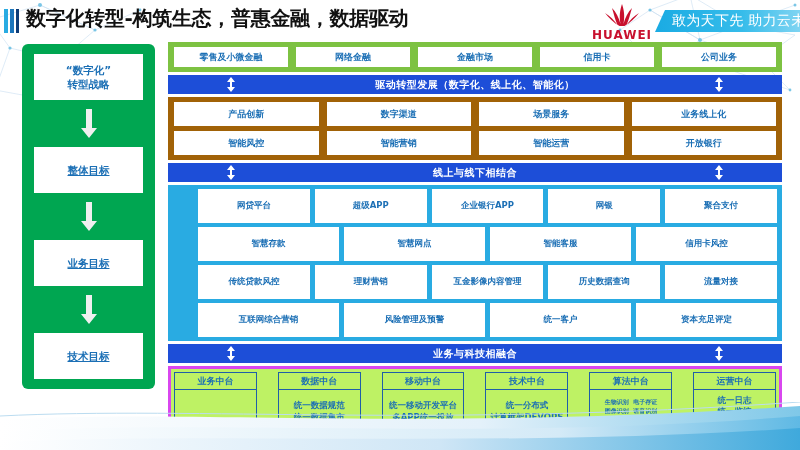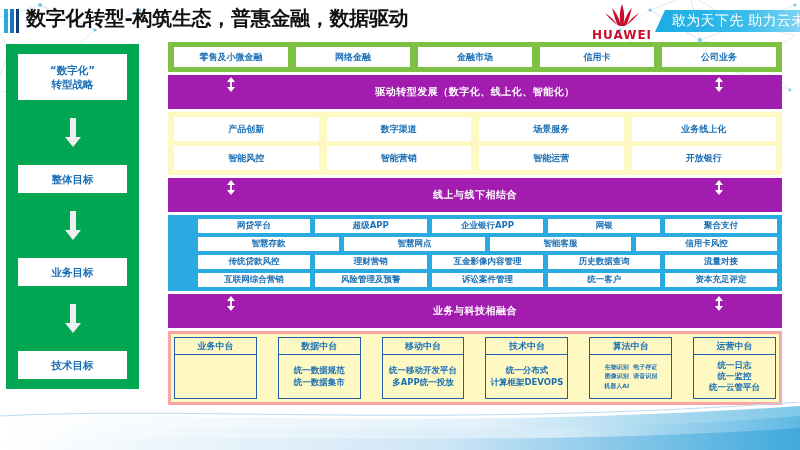--- a/index.html
+++ b/index.html
@@ -68,35 +68,35 @@
 
   
   #stage {
     position: absolute; left: 0; top: 42px;
     width: 800px; height: 360px;
     z-index: 2;
   }
 
   
   #strategy-col {
-    position: absolute; left: 6px; top: 2px;
+    position: absolute; left: 22px; top: 2px;
     width: 133px; height: 345px;
     background: #00A651;
     padding: 10px 12px;
-    display: flex; flex-direction: column; align-items: center;
+    display: flex; flex-direction: column; align-items: center; border-radius: 6px;
   }
   .strat-box {
     width: 100%; background: #ffffff;
     color: #1B6FB5; font-size: 10.5px; font-weight: bold;
     display: flex; flex-direction: column; align-items: center; justify-content: center;
     text-align: center; line-height: 1.35;
     padding: 6px 2px;
   }
   .strat-box.tall { height: 46px; }
-  .strat-box.norm { height: 28px; }
+  .strat-box.norm { height: 46px; text-decoration: underline; }
   .arrow-down {
     width: 100%;
     display: flex; justify-content: center; align-items: center;
     flex: 1 1 auto;
   }
   .arrow-down svg { display:block; }
 
   
   #content {
     position: absolute; left: 168px; top: 0px;
@@ -112,62 +112,62 @@
   }
   .gcell {
     flex: 1; background: #ffffff;
     display: flex; align-items: center; justify-content: center;
     font-size: 9px; color: #1B6FB5; font-weight: bold;
   }
 
   
   .gray-bar {
     position: relative;
-    height: 34px; margin-top: 3px; margin-bottom: 3px;
-    background: #a21caf;
+    height: 19px; margin-top: 3px; margin-bottom: 3px;
+    background: #1d4ed8;
     display: flex; align-items: center; justify-content: center;
   }
   .gray-bar .gb-label {
     font-size: 10px; color: #ffffff; font-weight: bold;
     letter-spacing: 0.5px;
   }
   .gb-arrow { position: absolute; top: 2px; }
   .gb-arrow.left { left: 58px; }
   .gb-arrow.right { right: 58px; }
 
   
   #orange-block {
-    background: #fef9c3;
+    background: #a16207;
     padding: 5px 6px;
     display: flex; flex-direction: column; gap: 5px;
   }
   .orow { display: flex; gap: 8px; height: 24px; }
   .ocell {
     flex: 1; background: #ffffff;
     display: flex; align-items: center; justify-content: center;
     font-size: 9px; color: #1B6FB5; font-weight: bold;
   }
 
   
   #blue-block {
     background: #29ABE2;
     padding: 4px 5px;
     display: flex; flex-direction: column; gap: 4px;
   }
-  .brow { display: flex; gap: 5px; height: 14px; padding-left: 25px; }
+  .brow { display: flex; gap: 5px; height: 34px; padding-left: 25px; }
   .bcell {
     flex: 1; background: #ffffff;
     display: flex; align-items: center; justify-content: center;
     font-size: 8.5px; color: #1B6FB5; font-weight: bold;
   }
 
   
   #platform-block {
-    border: 3px solid #fca5a5;
-    background: #fef9c3;
+    border: 3px solid #d946ef;
+    background: #bef264;
     padding: 3px;
     display: flex; gap: 21px;
     height: 74px;
   }
   .pcol {
     flex: 1; border: 1px solid #1F5FA8;
     display: flex; flex-direction: column;
   }
   .pcol-head {
     height: 17px; border-bottom: 1px solid #1F5FA8;
@@ -362,21 +362,20 @@
       <div class="brow">
         <div class="bcell">传统贷款风控</div>
         <div class="bcell">理财营销</div>
         <div class="bcell">互金影像内容管理</div>
         <div class="bcell">历史数据查询</div>
         <div class="bcell">流量对接</div>
       </div>
       <div class="brow">
         <div class="bcell">互联网综合营销</div>
         <div class="bcell">风险管理及预警</div>
-        <div class="bcell">诉讼案件管理</div>
         <div class="bcell">统一客户</div>
         <div class="bcell">资本充足评定</div>
       </div>
     </div>
 
     <div class="gray-bar">
       <span class="gb-arrow left">
         <svg width="10" height="15" viewBox="0 0 10 15" xmlns="http://www.w3.org/2000/svg">
           <path d="M5 0 L9 5 L6 5 L6 10 L9 10 L5 15 L1 10 L4 10 L4 5 L1 5 Z" fill="#ffffff"></path>
         </svg>

